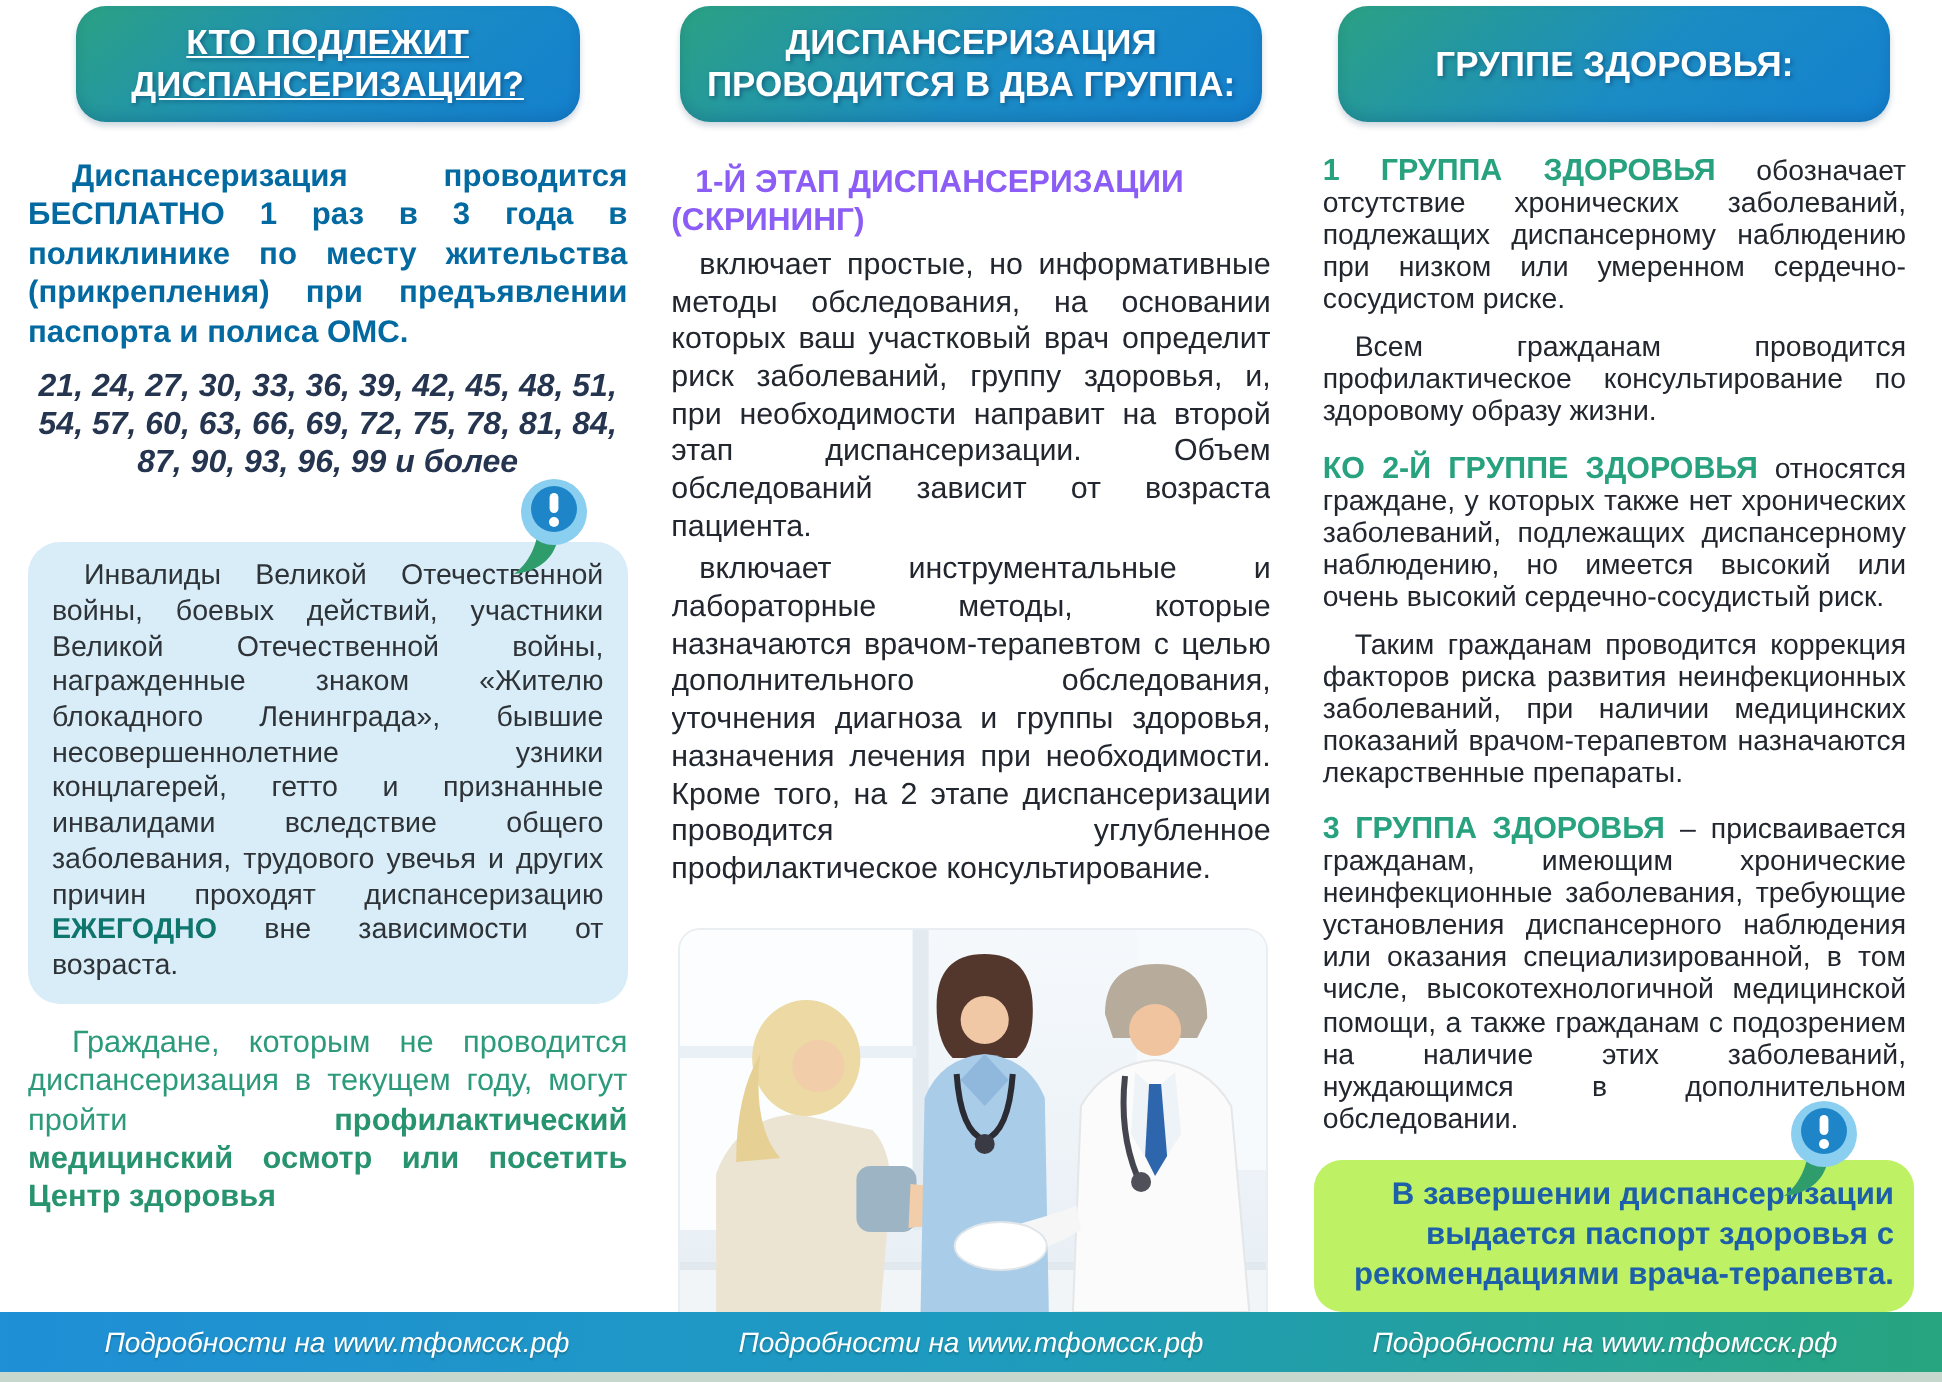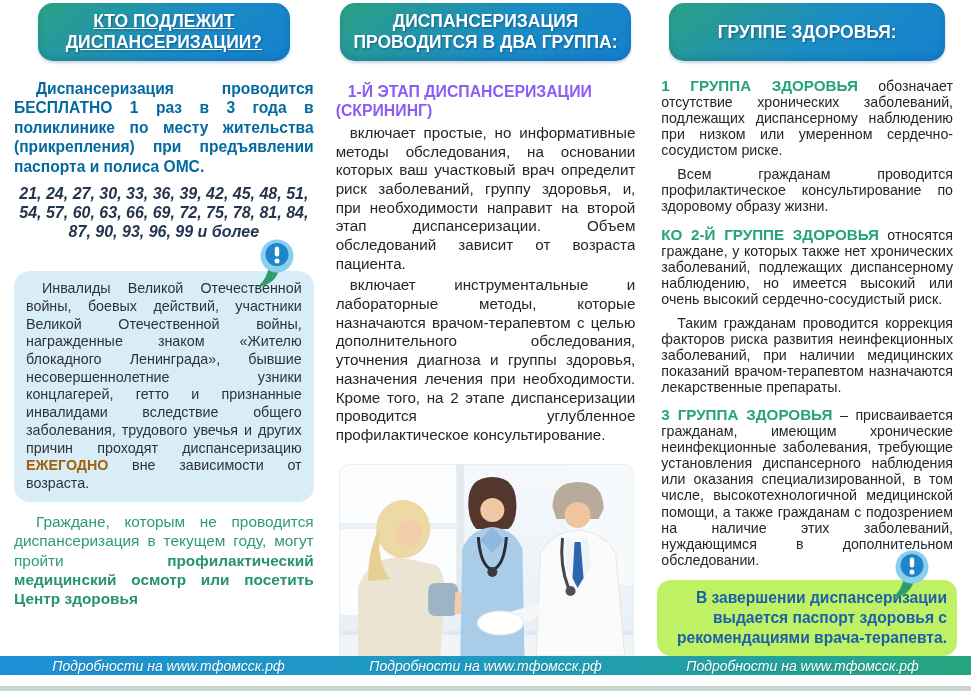--- a/index.html
+++ b/index.html
@@ -41,21 +41,21 @@
     margin:9px 2px 0 2px;color:#253550;font-weight:bold;font-style:italic;
     font-size:16px;line-height:1.16;text-align:center;
   }
   .infobox{
     position:relative;margin-top:30px;
     background:#d9edf8;border-radius:16px;
     padding:9px 12px;color:#2e3338;
     font-size:14.3px;line-height:1.24;text-align:justify;
   }
   .infobox .lead-indent{display:inline-block;width:16px;}
-  .hl-dark{font-weight:bold;color:#a16207;}
+  .hl-dark{font-weight:bold;color:#0f766e;}
   .excl{position:absolute;width:42px;height:52px;}
   .excl-1{top:-34px;right:18px;}
   .excl-2{top:-32px;right:26px;}
   .closing{
     margin:10px 0 0 0;color:#2d9b7b;
     font-size:15.4px;line-height:1.26;text-align:justify;text-indent:22px;
   }
   .closing b{color:#27936f;}
 
   
@@ -89,21 +89,21 @@
     background:#bef264;border-radius:14px;
     padding:8px 10px;color:#1d5fa8;font-weight:bold;
     font-size:15.6px;line-height:1.28;text-align:right;
   }
 
   
   .footer{
     position:absolute;left:0;right:0;bottom:0;height:35px;
   }
   .footer-band{
-    position:absolute;left:0;right:0;top:0;height:19px;
+    position:absolute;left:0;right:0;top:0;height:30px;
     background:linear-gradient(95deg,#1f8fd6 0%,#1e9bbf 50%,#27a57f 100%);
     display:flex;gap:8px;padding:0 14px;box-sizing:border-box;align-items:center;
   }
   .footer-strip{
     position:absolute;left:0;right:0;bottom:0;height:5px;background:#c6d8ce;
   }
   .footer-note{
     flex:1;text-align:center;color:#ffffff;font-style:italic;font-size:14px;
     text-shadow:0 1px 1px rgba(0,60,60,.35);
   }

